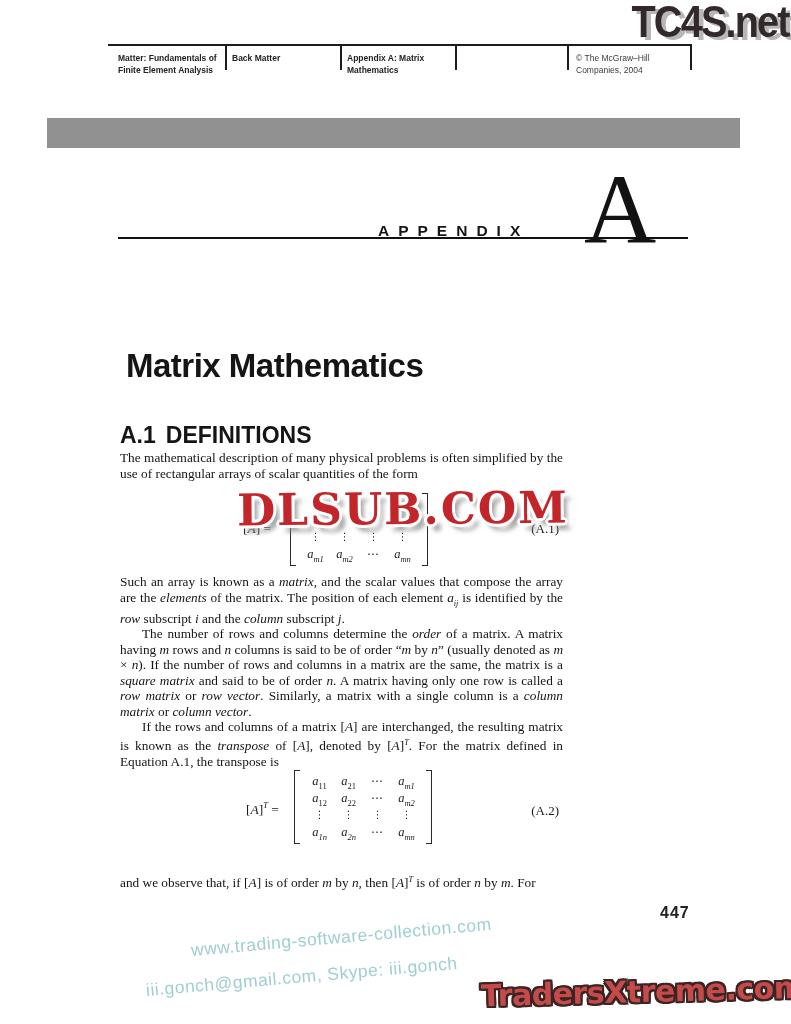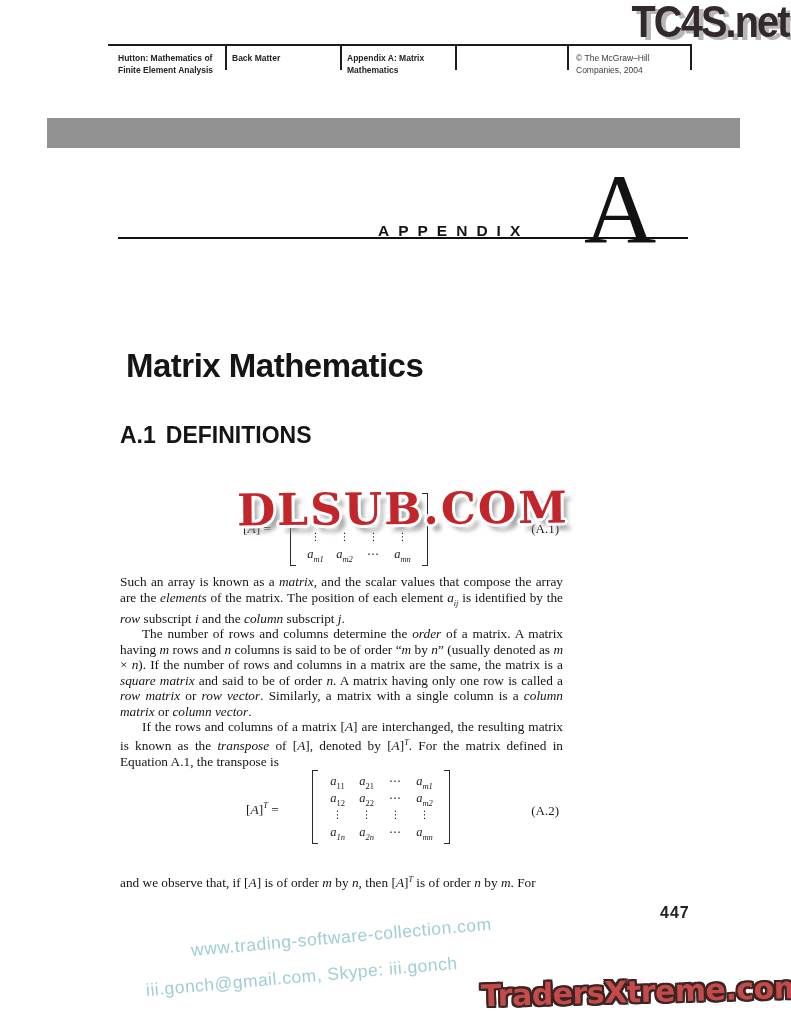--- a/index.html
+++ b/index.html
@@ -72,21 +72,21 @@
   #eq-a1{top:493px;height:74px;}
   #eq-a2{top:770px;height:84px;}
   .eq-lhs{position:absolute;font-size:13.5px;white-space:nowrap;}
   #eq-a1 .eq-lhs{left:123px;top:28px;}
   #eq-a2 .eq-lhs{left:126px;top:31px;}
   .eq-label{position:absolute;right:4px;font-size:13px;}
   #eq-a1 .eq-label{top:28px;}
   #eq-a2 .eq-label{top:33px;}
   .mat{position:absolute;display:flex;align-items:stretch;}
   #eq-a1 .mat{left:170px;top:0px;}
-  #eq-a2 .mat{left:174px;top:0px;margin-left:18px;}
+  #eq-a2 .mat{left:174px;top:0px;}
   .brk{width:6px;}
   .brk-l{border-left:1.6px solid #2a2a2a;border-top:1.6px solid #2a2a2a;border-bottom:1.6px solid #2a2a2a;}
   .brk-r{border-right:1.6px solid #2a2a2a;border-top:1.6px solid #2a2a2a;border-bottom:1.6px solid #2a2a2a;}
   .mbody{display:flex;flex-direction:column;justify-content:flex-end;padding:3px 5px;}
   #eq-a1 .mbody{padding-top:36px;}
   .mrow{display:flex;height:17px;line-height:17px;}
   .mcell{display:inline-block;width:29px;text-align:center;font-size:12.5px;font-style:normal;}
   .mcell i{font-family:"Liberation Serif",serif;}
   .mcell sub{font-size:8.5px;text-align:center;}
   .mcell.vdots{font-size:10px;line-height:15px;}
@@ -137,21 +137,21 @@
   </div>
 
   <div class="hdr-line"></div>
   <div class="hdr-tick" style="left:225px"></div>
   <div class="hdr-tick" style="left:340px"></div>
   <div class="hdr-tick" style="left:455px"></div>
   <div class="hdr-tick" style="left:567px"></div>
   <div class="hdr-tick" style="left:690px"></div>
 
   <div class="hdr-col" style="left:118px">
-    <div>Hutton: Mathematics of</div>
+    <div>Matter: Fundamentals of</div>
     <div>Finite Element Analysis</div>
   </div>
   <div class="hdr-col" style="left:232px">Back Matter</div>
   <div class="hdr-col" style="left:347px">
     <div>Appendix A: Matrix</div>
     <div>Mathematics</div>
   </div>
   <div class="hdr-col light" style="left:576px">
     <div>© The McGraw–Hill</div>
     <div>Companies, 2004</div>
@@ -162,20 +162,23 @@
   <div class="appendix-rule"></div>
   <div class="appendix-word">APPENDIX</div>
   <div class="appendix-letter">A</div>
 
   <h1 class="title">Matrix Mathematics</h1>
 
   <h2 class="section-h">
     <span class="sec-num">A.1</span><span class="sec-name">DEFINITIONS</span>
   </h2>
 
+  <div class="body-text" id="para1">
+    <p><span>The mathematical description of many physical problems is often simplified by the use of rectangular arrays of scalar quantities of the form</span></p>
+  </div>
 
   <div class="equation" id="eq-a1">
     <span class="eq-lhs"><span>[</span><span style="font-style: italic;">A</span><span>] =</span></span>
     <span class="mat">
       <span class="brk brk-l"></span>
       <span class="mbody">
           <div class="mrow">
             <span class="mcell vdots">⋮</span>
             <span class="mcell vdots">⋮</span>
             <span class="mcell vdots">⋮</span>

